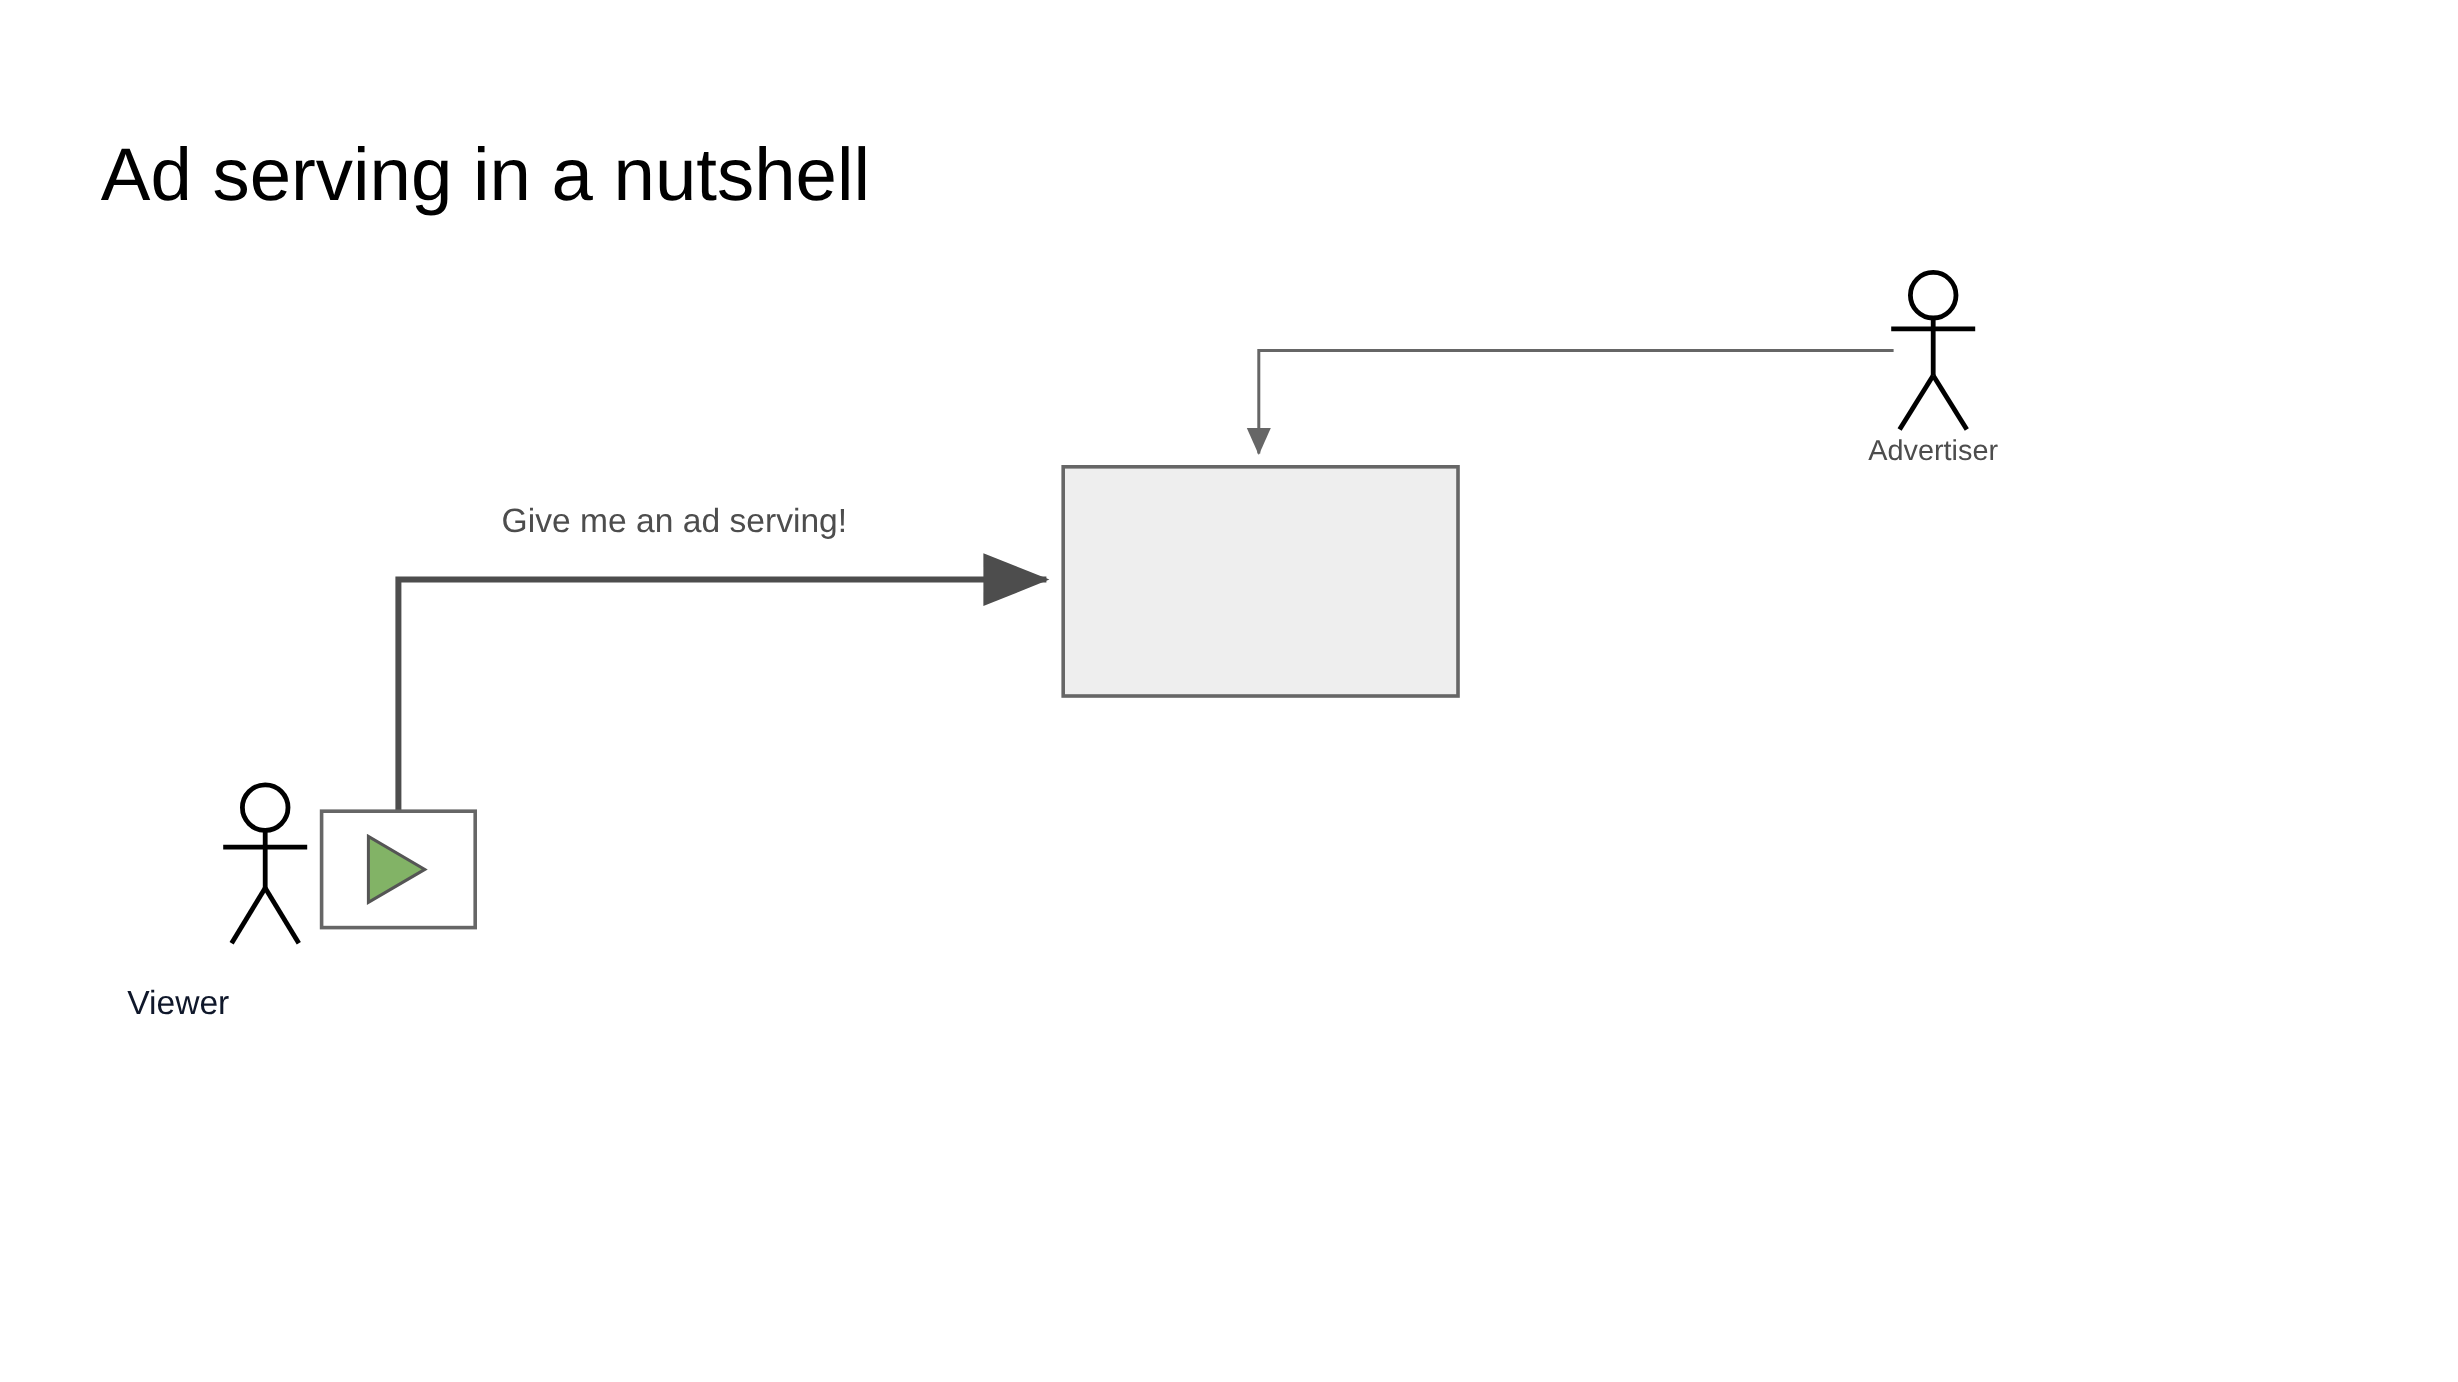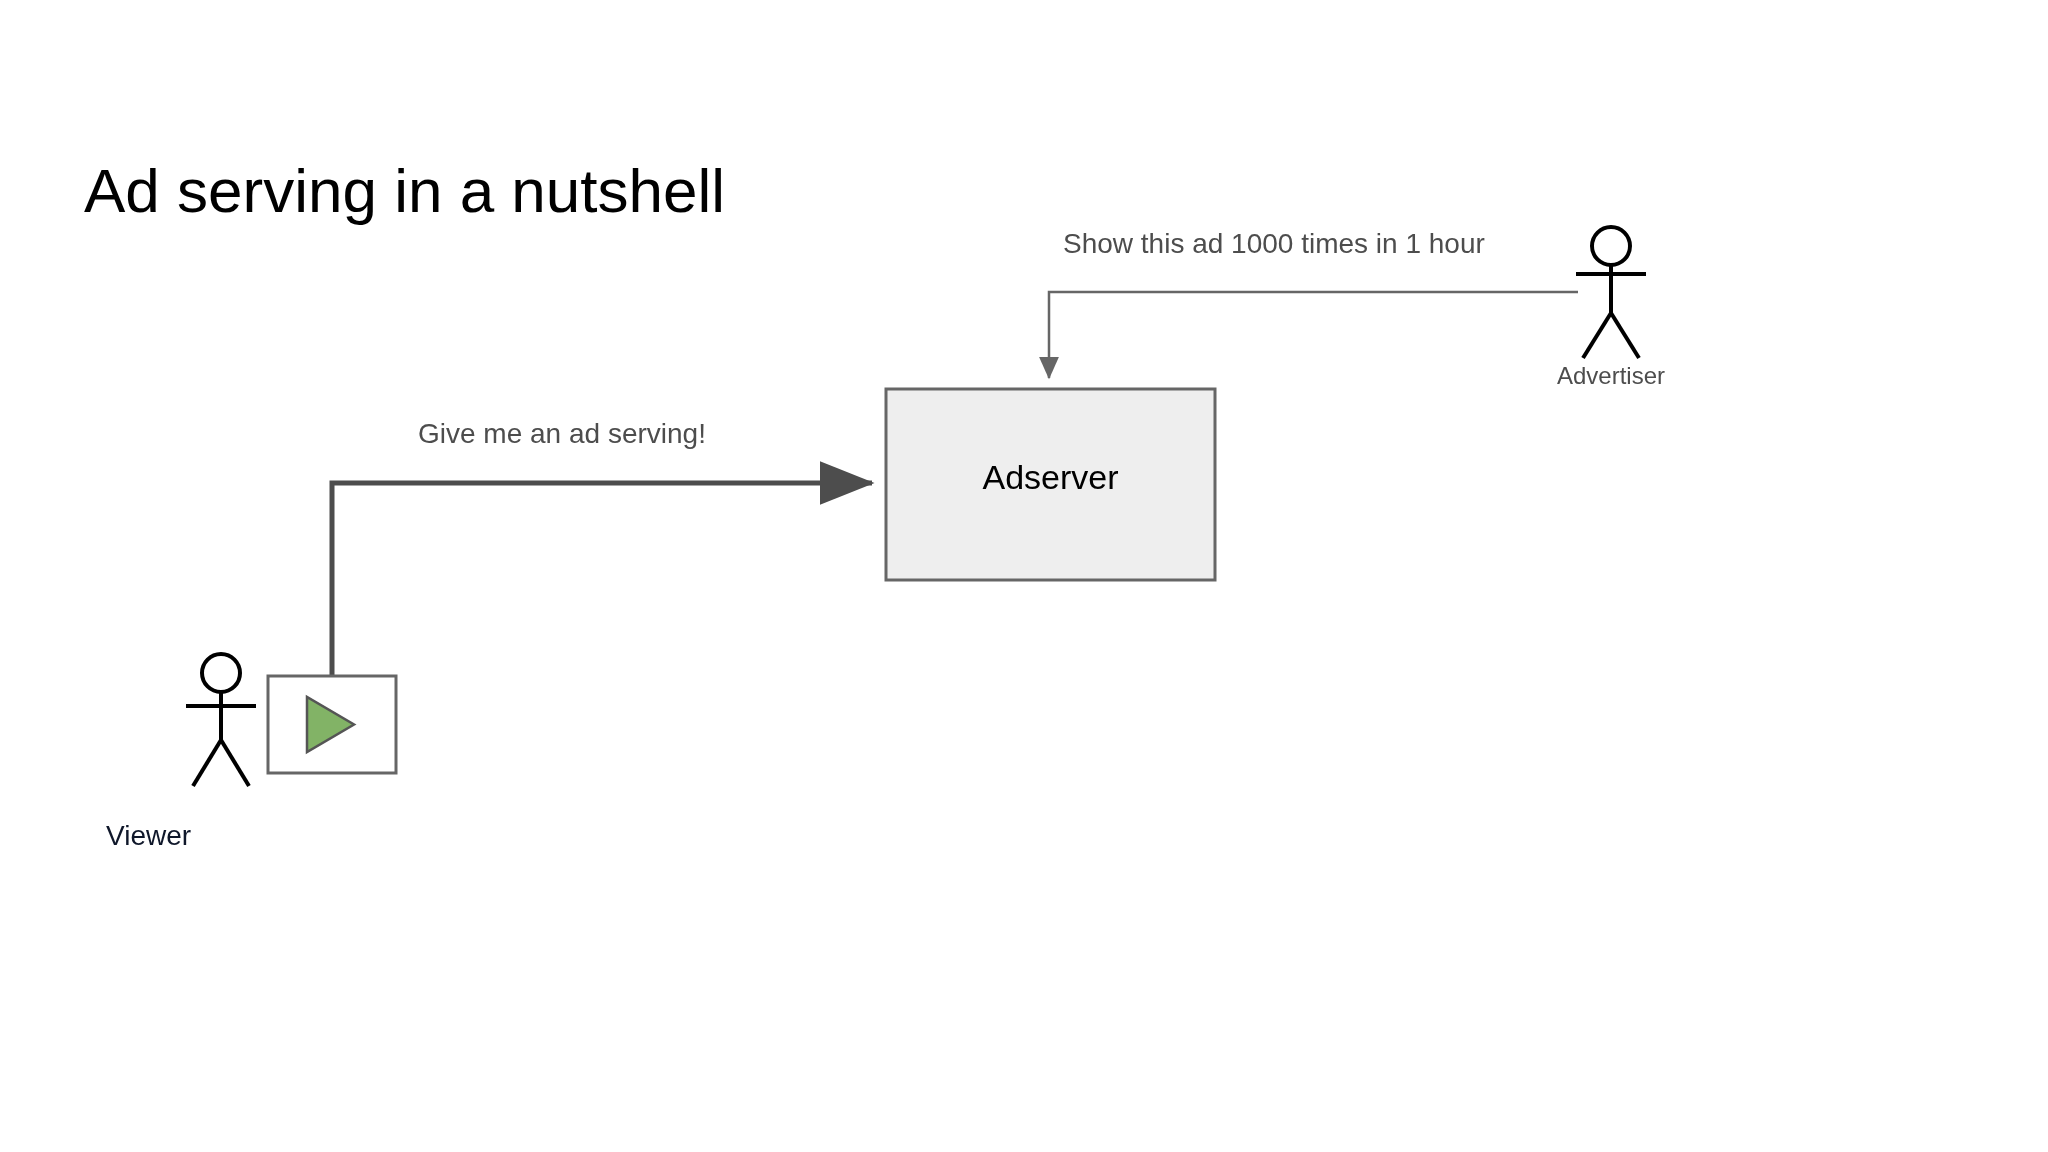--- a/index.html
+++ b/index.html
@@ -25,21 +25,20 @@
   }
   #slide-title {
     position: absolute;
     left: 84px;
     top: 116px;
     font-size: 62px;
     line-height: 1.0;
     color: #000000;
     font-weight: 400;
     white-space: nowrap;
-    margin-top: 44px;
   }
   .diagram-svg {
     position: absolute;
     left: 0;
     top: 0;
     width: 2048px;
     height: 1152px;
   }
   .node-label {
     position: absolute;
@@ -128,23 +127,21 @@
     <g stroke="#000000" stroke-width="4" fill="none" stroke-linecap="butt">
       <circle cx="1611" cy="246" r="19"></circle>
       <line x1="1611" y1="265" x2="1611" y2="313"></line>
       <line x1="1576" y1="274" x2="1646" y2="274"></line>
       <line x1="1611" y1="313" x2="1583" y2="358"></line>
       <line x1="1611" y1="313" x2="1639" y2="358"></line>
     </g>
 
   </svg>
 
-  <div class="node-label" id="adserver-label">Adserver</div>
 
   <div class="node-label" id="viewer-label">Viewer</div>
 
   <div class="node-label" id="advertiser-label">Advertiser</div>
 
   <div class="node-label" id="edge-label-request">Give me an ad serving!</div>
 
-  <div class="node-label" id="edge-label-order">Show this ad 1000 times in 1 hour</div>
 
 </div>
 
 </body></html>

